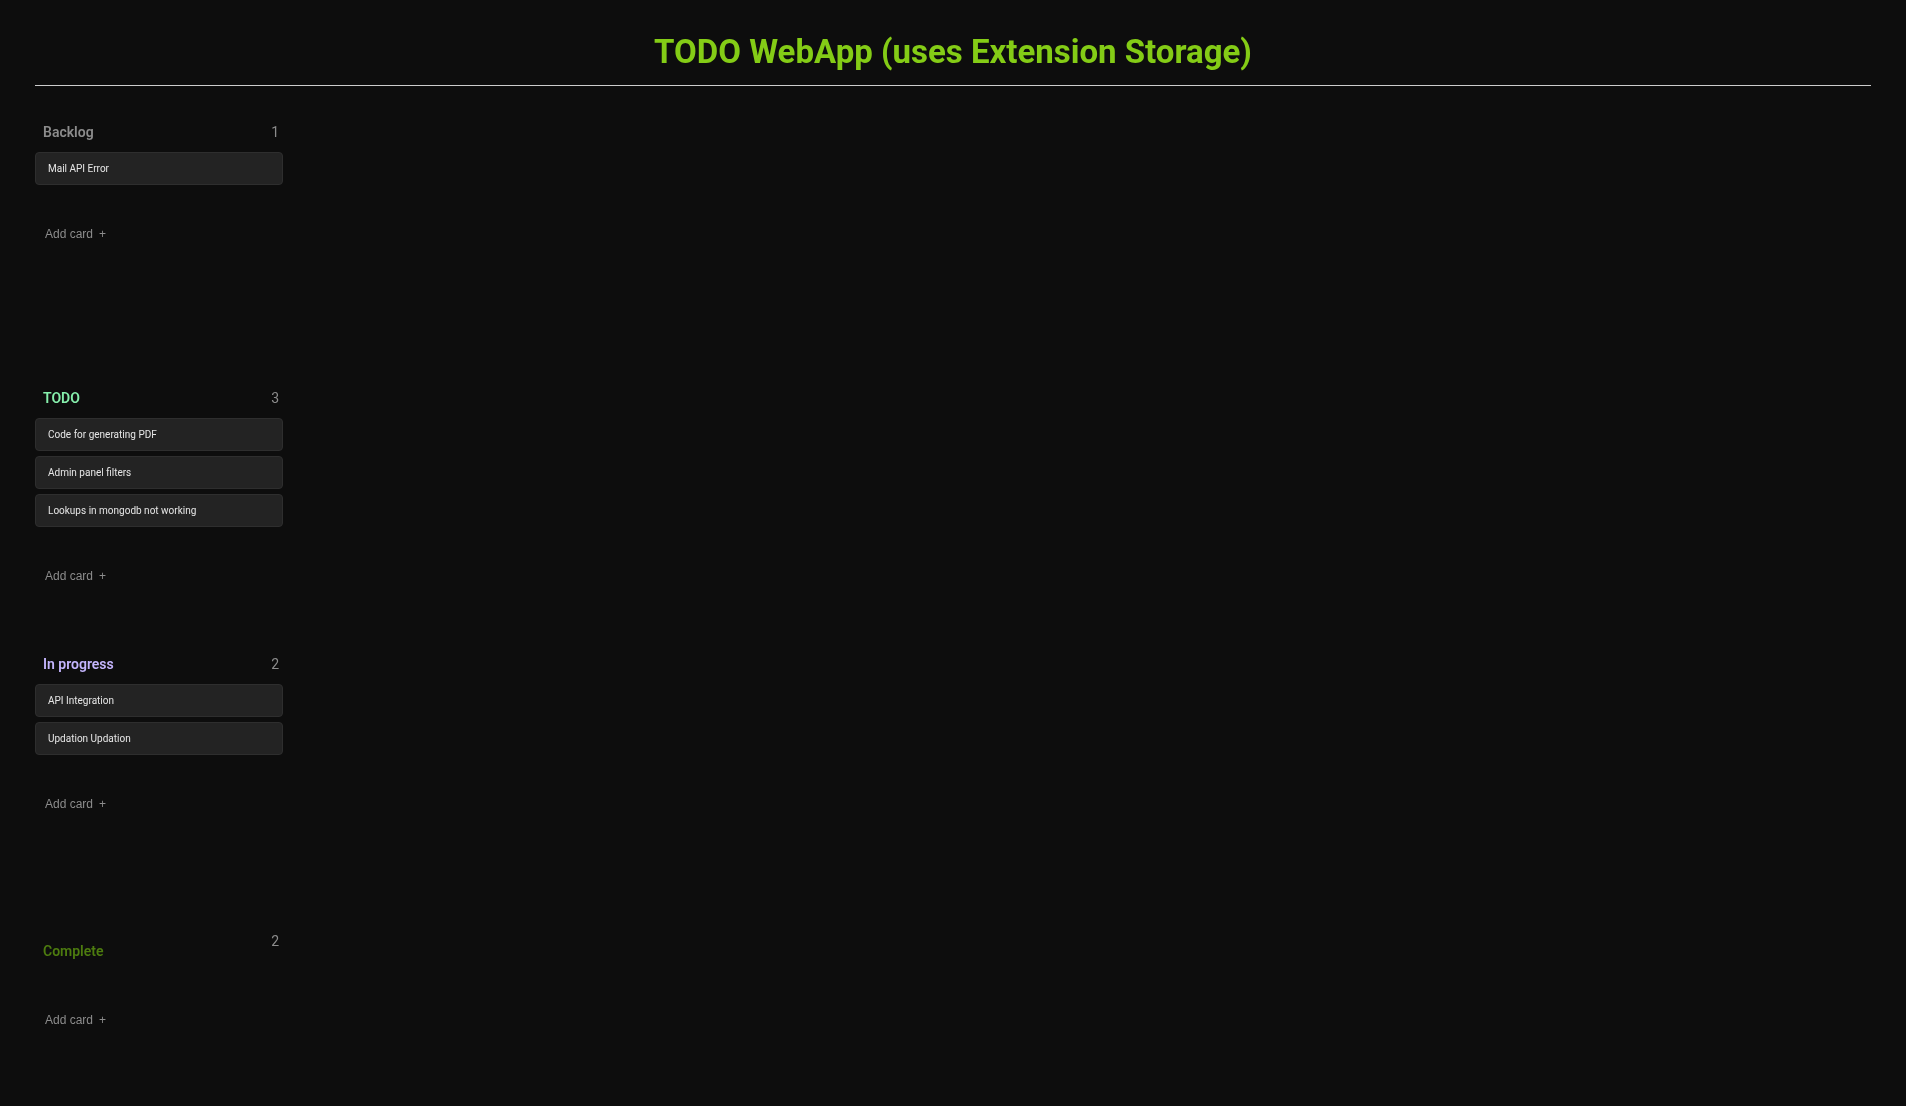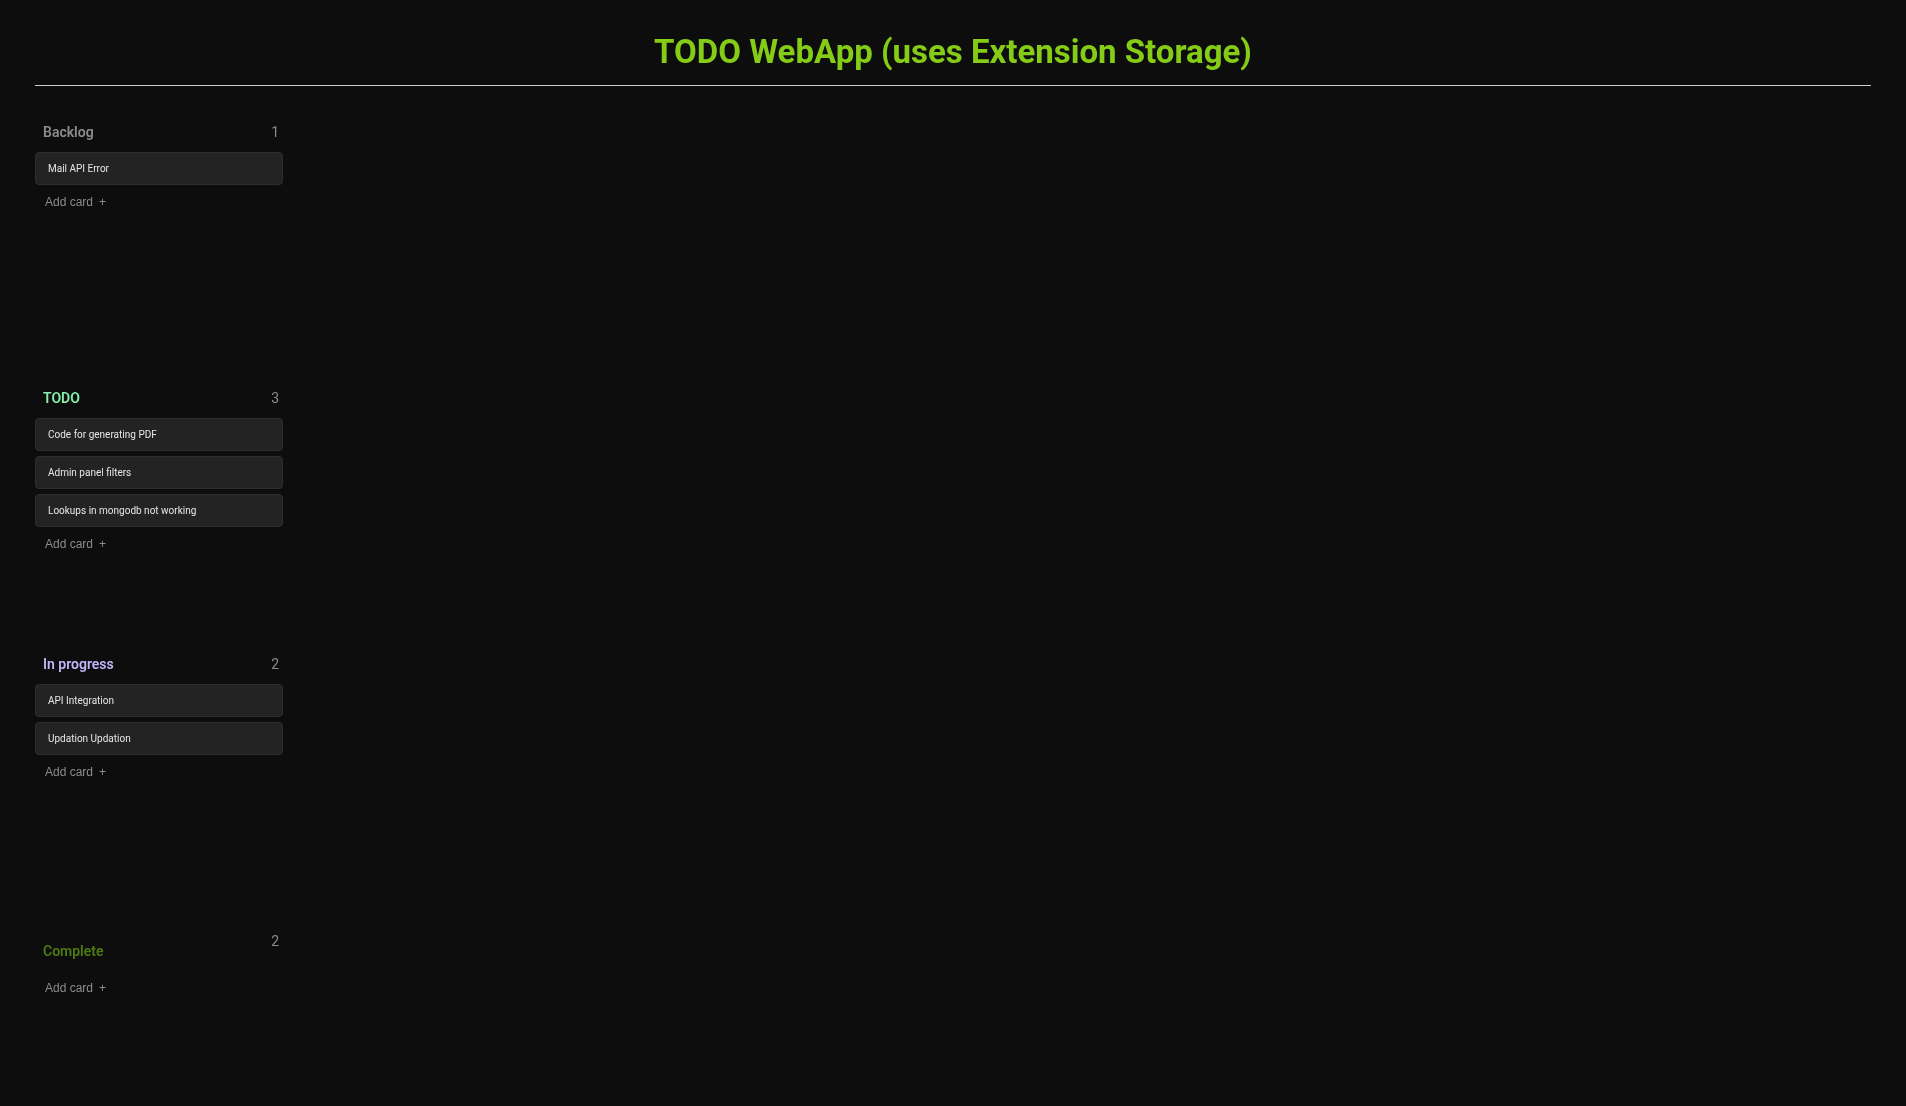--- a/index.html
+++ b/index.html
@@ -65,20 +65,21 @@
     display: flex;
     align-items: center;
     gap: 6px;
     color: #8c8c8c;
     font-size: 12px;
     padding: 10px 8px 0 10px;
     cursor: pointer;
     background: none;
     border: none;
     text-align: left;
+    margin-top: 32px;
   }
   .add-card .plus { font-size: 12px; line-height: 1; color:#8c8c8c; }
   .trash-zone {
     margin-left: 18px;
     width: 248px;
     height: 170px;
     border: 1px solid #3a3a3a;
     border-radius: 4px;
     background: #1a1a1a;
     display: flex;

